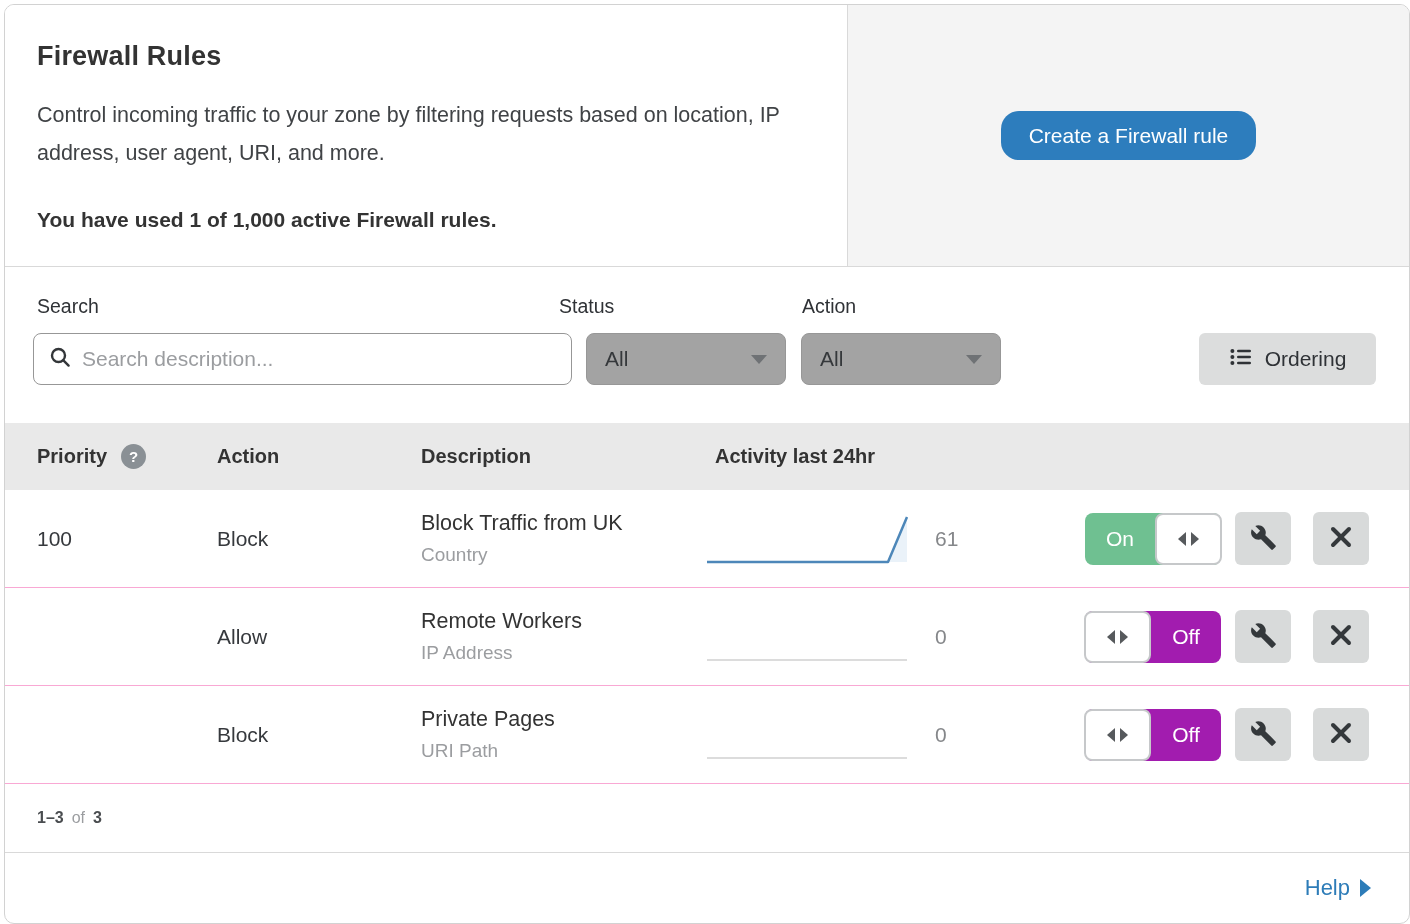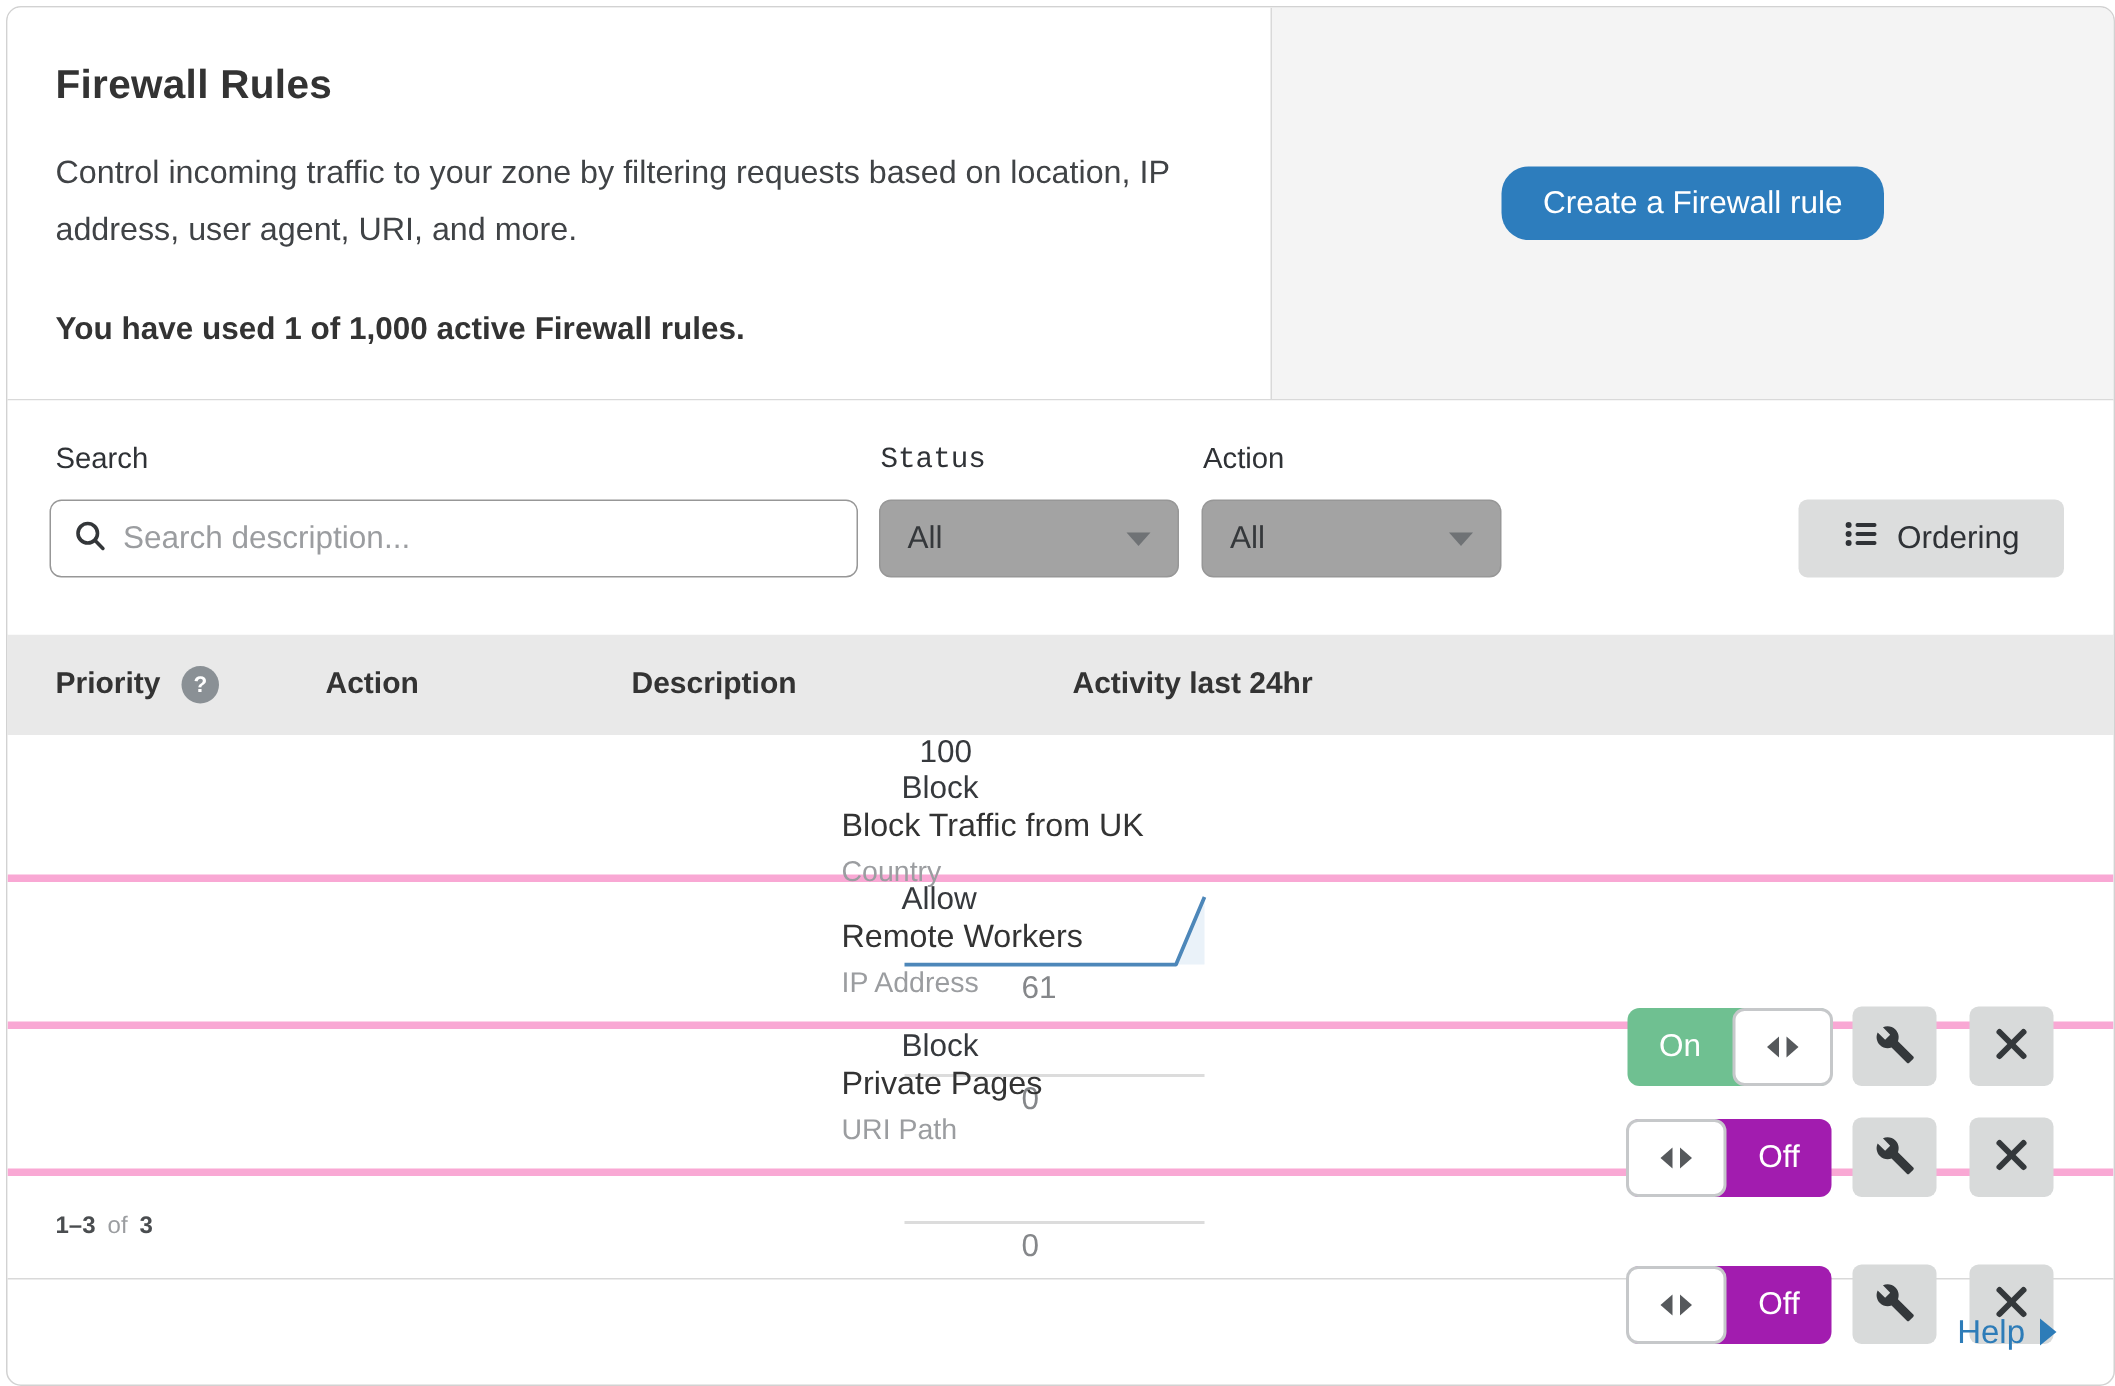--- a/index.html
+++ b/index.html
@@ -25,21 +25,21 @@
     border: none; cursor: pointer;
     background: #2d7dbd; color: #fff;
     font-family: inherit; font-size: 21px;
     padding: 0 28px; height: 49px; line-height: 49px;
     border-radius: 18px;
   }
   
   .filters { position: relative; height: 156px; background: #fff; }
   .filter-label { position: absolute; top: 28px; font-size: 19.5px; color: #2f3236; }
   .search-label { left: 32px; }
-  .status-label { left: 582px; font-family: Liberation Mono, monospace; }
+  .status-label { left: 554px; }
   .action-label { left: 797px; }
   .search-box {
     position: absolute; left: 28px; top: 66px;
     width: 539px; height: 52px;
     border: 1px solid #979797; border-radius: 8px;
     display: flex; align-items: center; padding: 0 14px; background: #fff;
   }
   .search-box input {
     border: none; outline: none; flex: 1;
     font-family: inherit; font-size: 21px; color: #36393d; margin-left: 10px;
@@ -77,22 +77,22 @@
   .help-badge {
     width: 25px; height: 25px; border-radius: 50%;
     background: #8a9095; color: #fff;
     font-size: 15px; font-weight: 700;
     display: inline-flex; align-items: center; justify-content: center;
     cursor: pointer;
   }
   .rule-row {
     height: 98px; display: flex; align-items: center;
     padding-left: 32px; padding-right: 40px;
-    border-bottom: 5px solid #f9a8d4; background: #fff;
-    font-size: 21px; color: #36393d; flex-direction: column;
+    border-bottom: 1px solid #f9a8d4; background: #fff;
+    font-size: 21px; color: #36393d;
   }
   .rule-desc .rule-name { font-size: 21.5px; color: #333; }
   .rule-desc .rule-type { font-size: 19px; color: #9b9da0; margin-top: 8px; }
   .col-spark svg { display: block; }
   .col-count { font-size: 21px; color: #85878a; }
   
   .controls { margin-left: auto; display: flex; align-items: center; }
   .toggle { position: relative; width: 136px; height: 52px; border-radius: 8px; cursor: pointer; flex: none; }
   .toggle .seg-label { position: absolute; top: 0; width: 70px; height: 52px; line-height: 52px; text-align: center; color: #fff; font-size: 21px; }
   .toggle.on  { background: #6fc091; }

